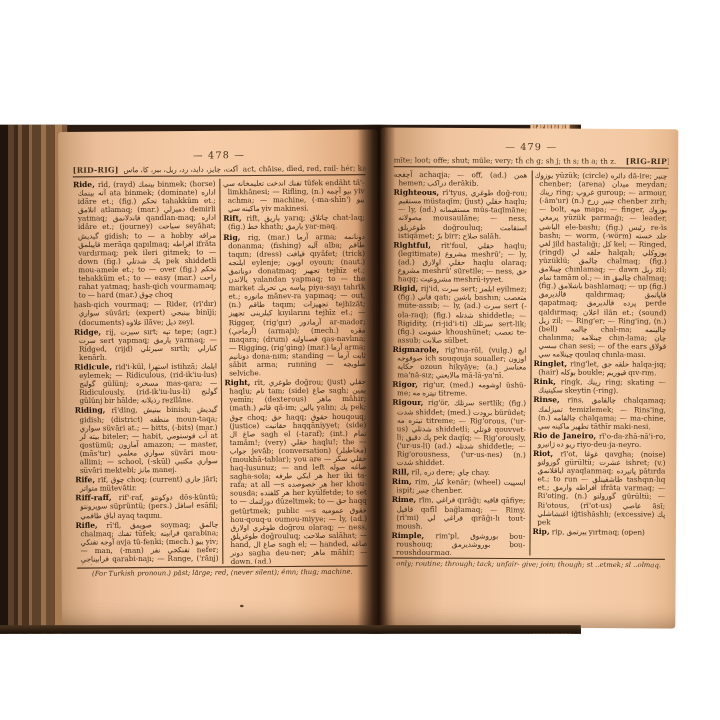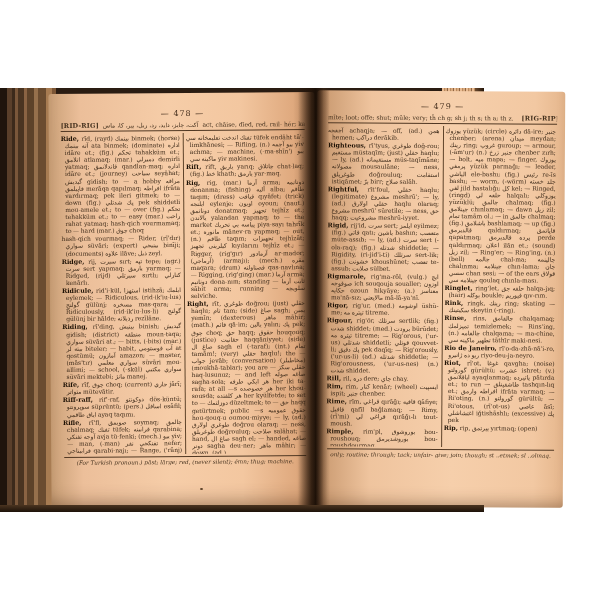--- a/index.html
+++ b/index.html
@@ -1,18 +1,18 @@
 <!DOCTYPE html>
 <html><head>
 <meta charset="utf-8">
 <style>
   html,body{margin:0;padding:0;}
   .canvas{position:relative;width:600px;height:600px;background:#ffffff;overflow:hidden;
           font-family:"DejaVu Serif","DejaVu Sans",serif;}
-  .photo{position:absolute;left:0;top:88px;width:484px;height:424px;background:#2a1c12;}
+  .photo{position:absolute;left:0;top:104px;width:484px;height:424px;background:#2a1c12;}
 
   
   .edge-left{position:absolute;left:0;top:0;width:56px;height:100%;
     background:
       linear-gradient(90deg,#1f140c 0 7px,#5a3f2a 7px 12px,#3c2a1b 12px 15px,#7a573a 15px 18px,
                       #4a3421 18px 24px,#8a6343 24px 27px,#5d4229 27px 34px,#96704c 34px 38px,
                       #6b4c30 38px 46px,#a87c52 46px 52px,#7c5636 52px 56px);}
   
   .edge-right{position:absolute;right:0;top:0;width:42px;height:100%;
     background:repeating-linear-gradient(93deg,#e9bb92 0 2px,#b98a5e 2px 3px,#d8a97e 3px 5px,#8d6442 5px 6px);}

